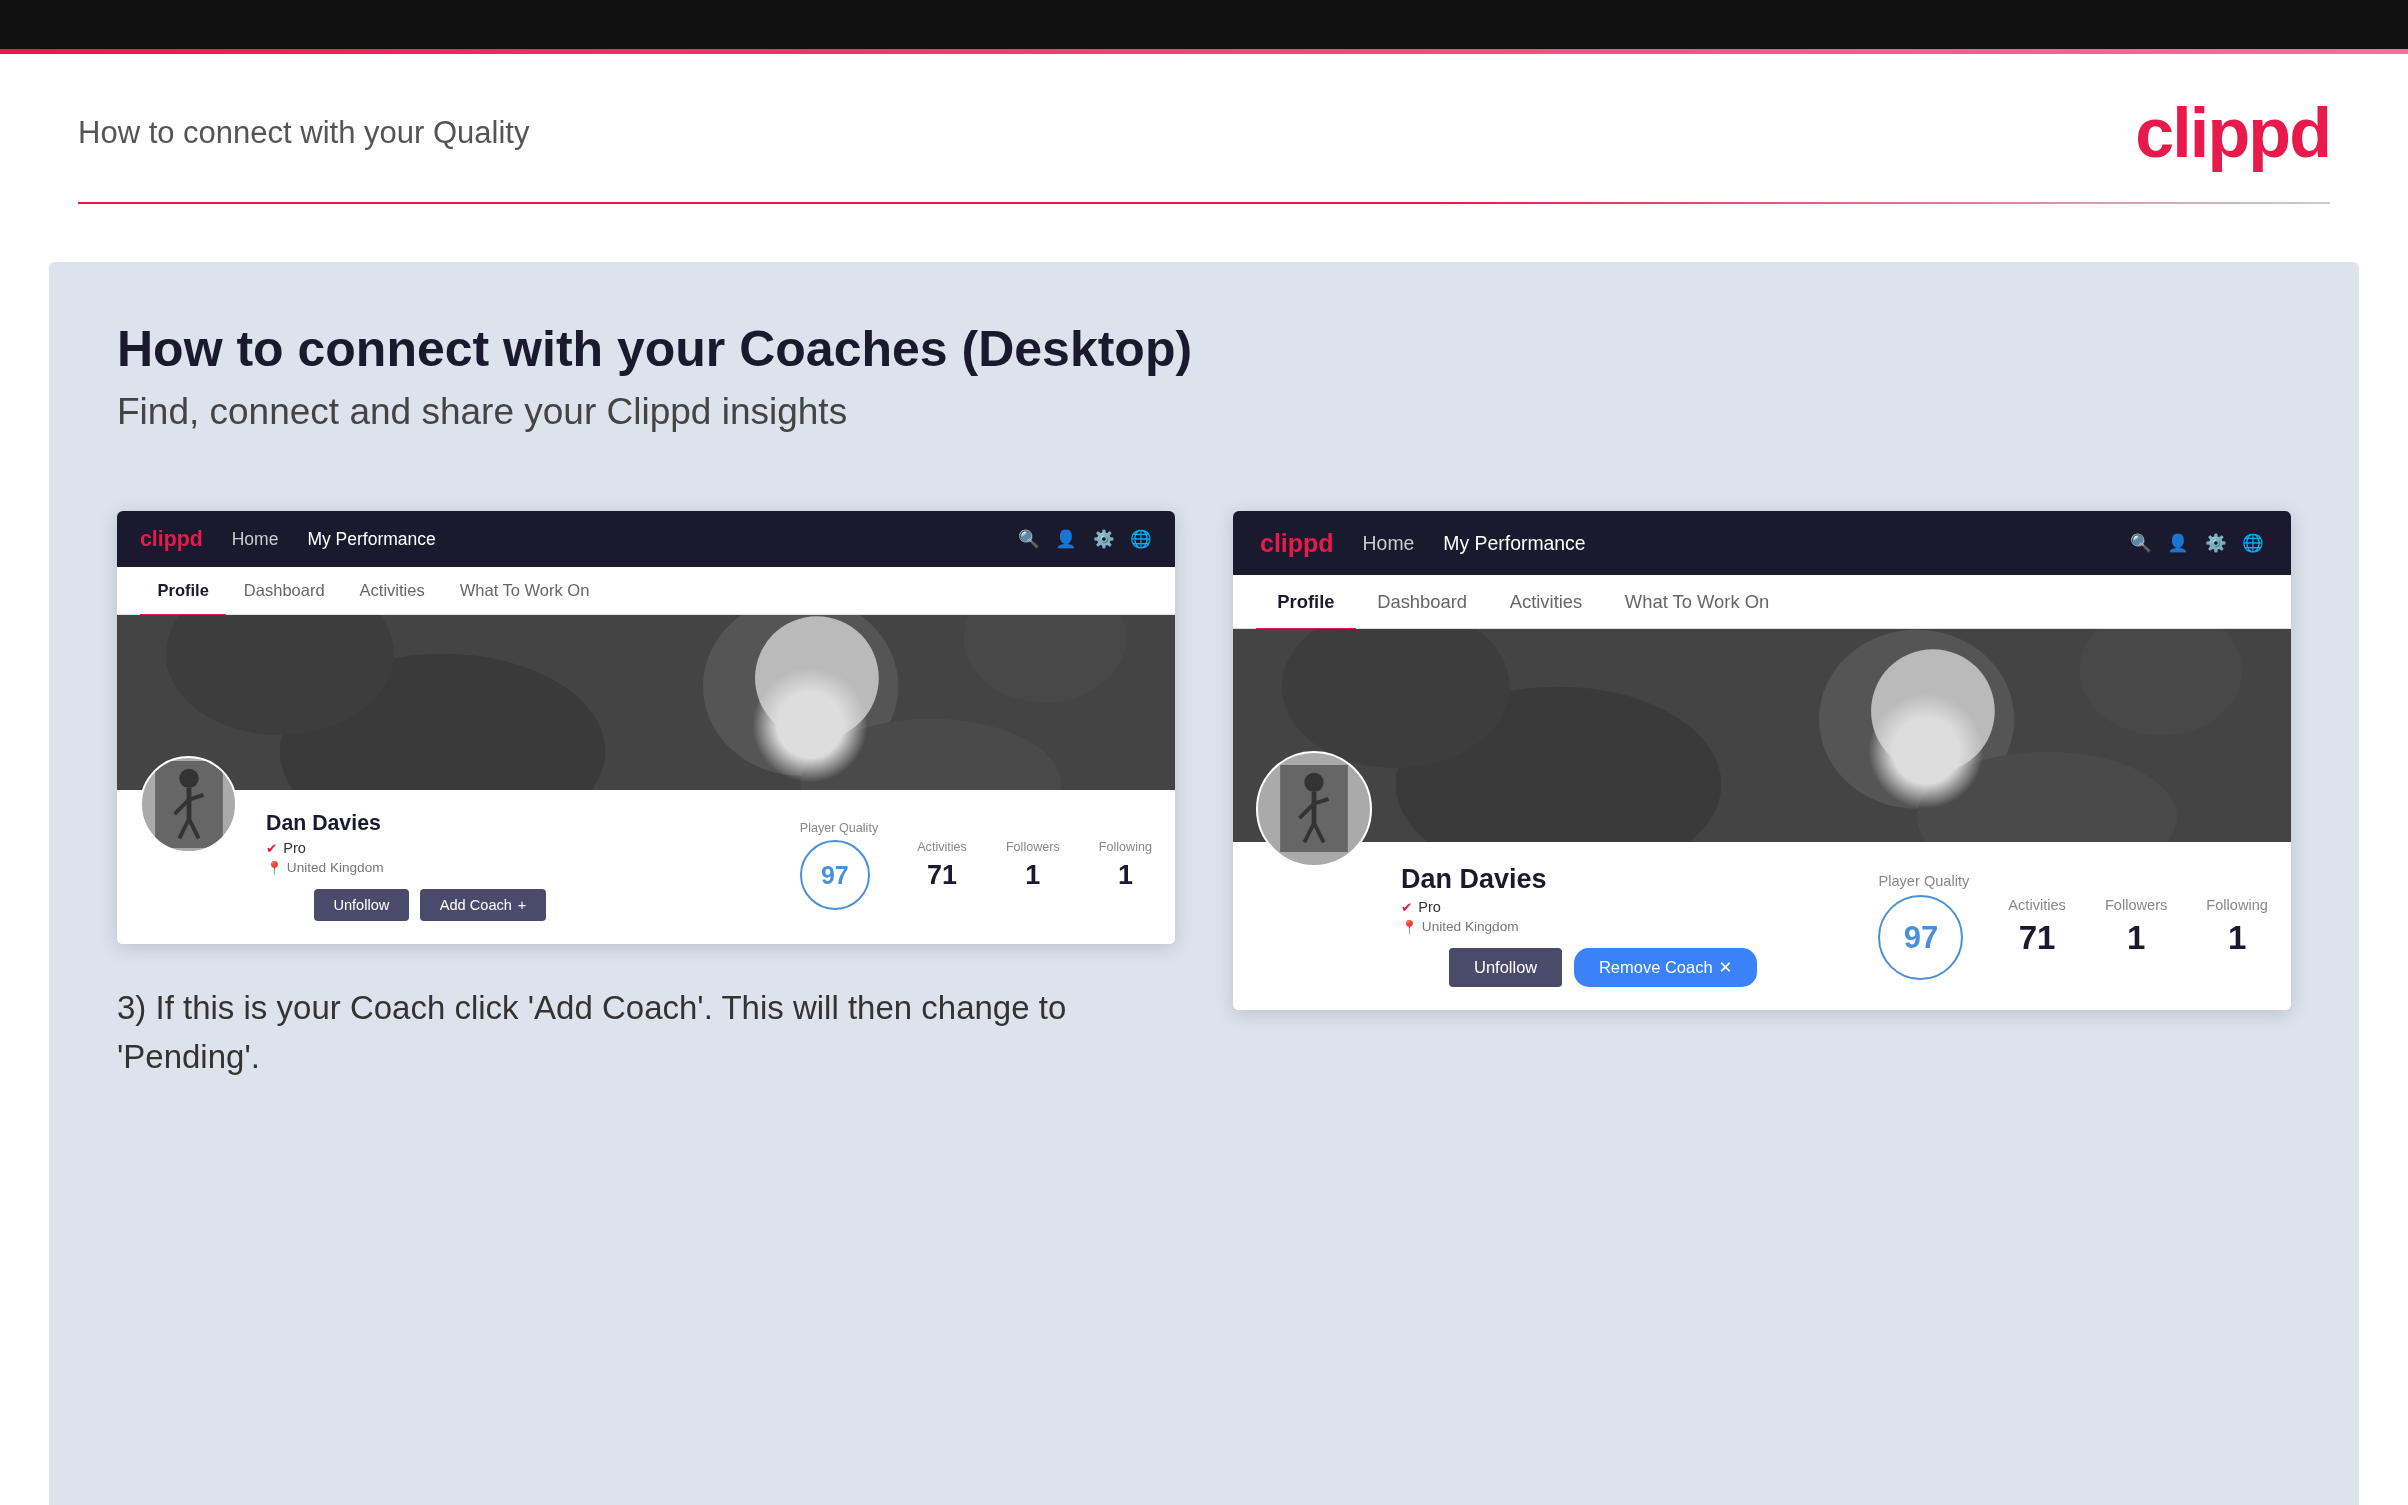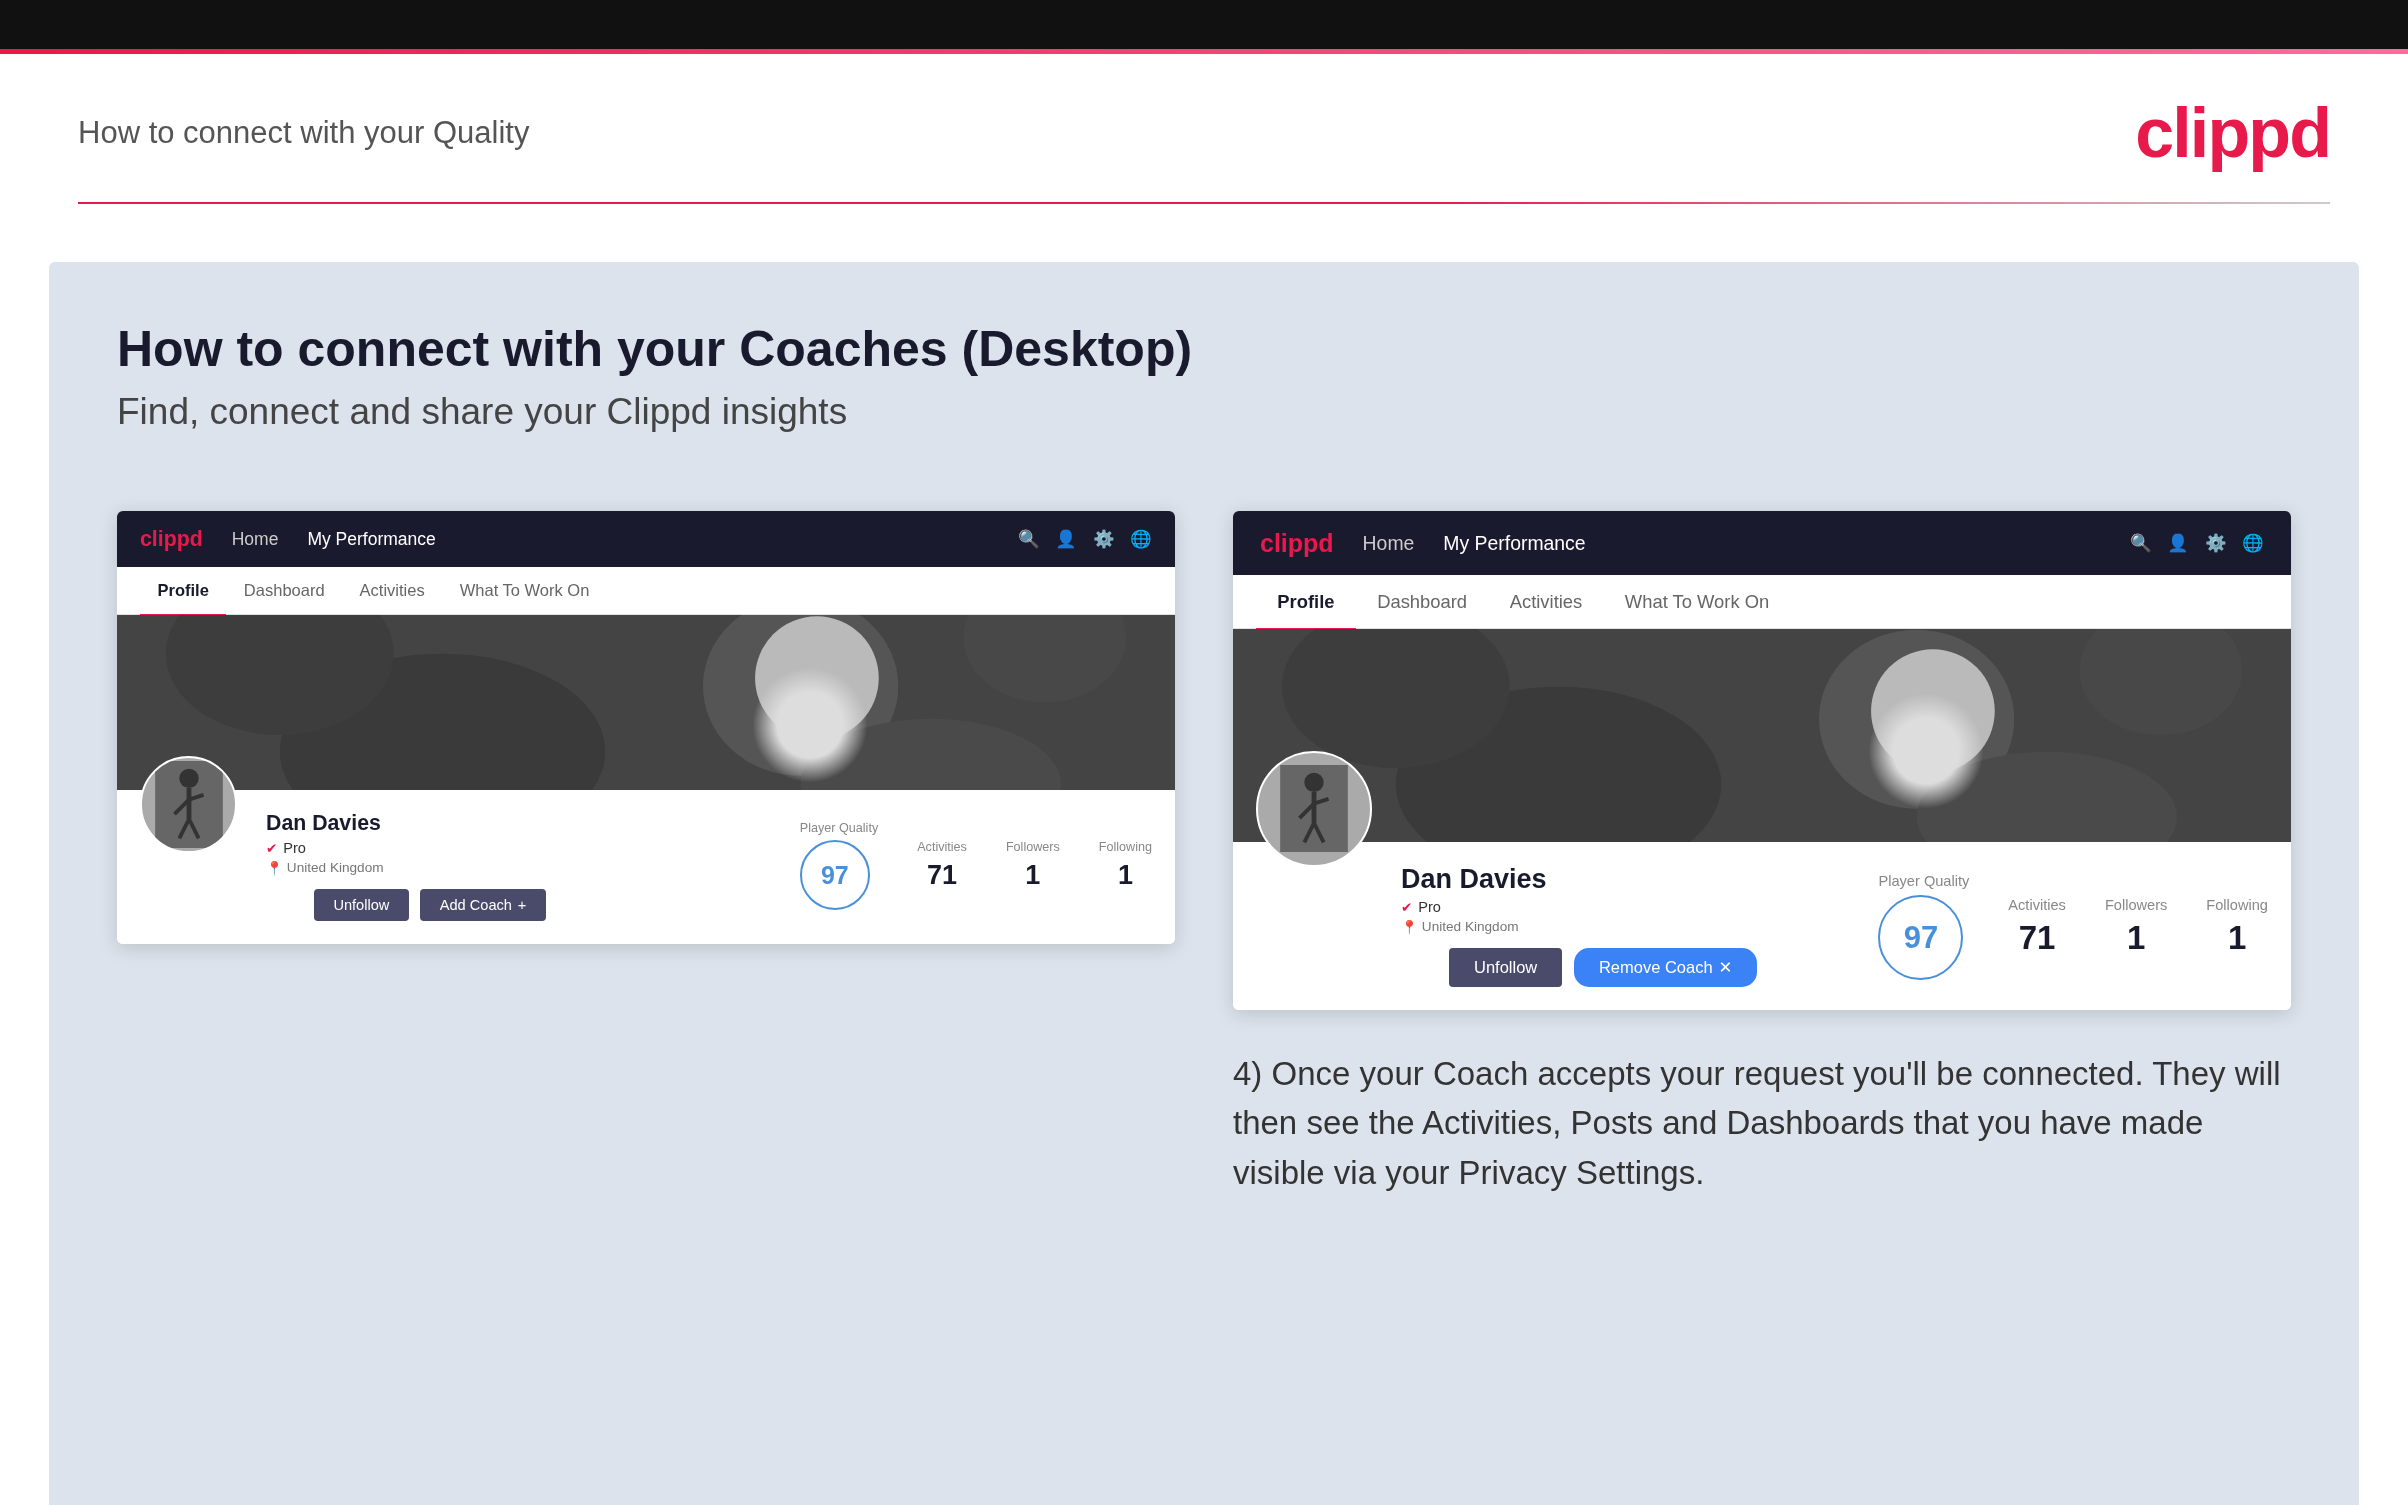--- a/index.html
+++ b/index.html
@@ -498,20 +498,23 @@
               <div class="stat-label">Followers</div>
               <div class="stat-value">1</div>
             </div>
             <div class="stat-item">
               <div class="stat-label">Following</div>
               <div class="stat-value">1</div>
             </div>
           </div>
         </div>
       </div>
+      <div class="description-text">
+        <span>3) If this is your Coach click 'Add Coach'. This will then change to 'Pending'.</span>
+      </div>
     </div>
 
     <div class="screenshot-col">
       <div class="mock-screen mock-screen-lg">
 
         <div class="app-nav">
           <span class="app-nav-logo">clippd</span>
           <span class="app-nav-item">Home</span>
           <span class="app-nav-item active">My Performance</span>
           <div class="app-nav-icons">
@@ -588,20 +591,17 @@
               <div class="stat-label">Followers</div>
               <div class="stat-value">1</div>
             </div>
             <div class="stat-item">
               <div class="stat-label">Following</div>
               <div class="stat-value">1</div>
             </div>
           </div>
         </div>
       </div>
-      <div class="description-text">
-        <span>4) Once your Coach accepts your request you'll be connected. They will then see the Activities, Posts and Dashboards that you have made visible via your Privacy Settings.</span>
-      </div>
     </div>
 
   </div>
 </div>
 
 
 </body></html>

